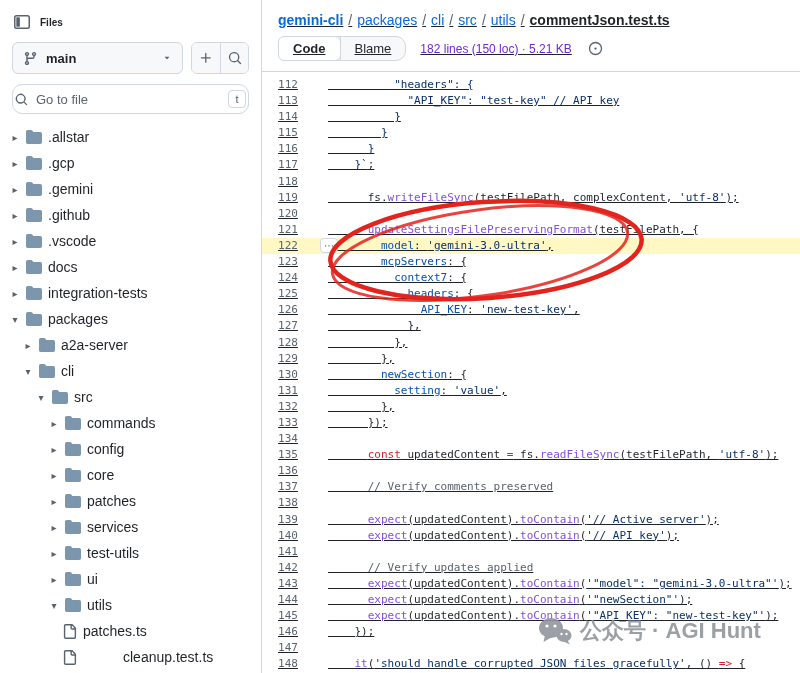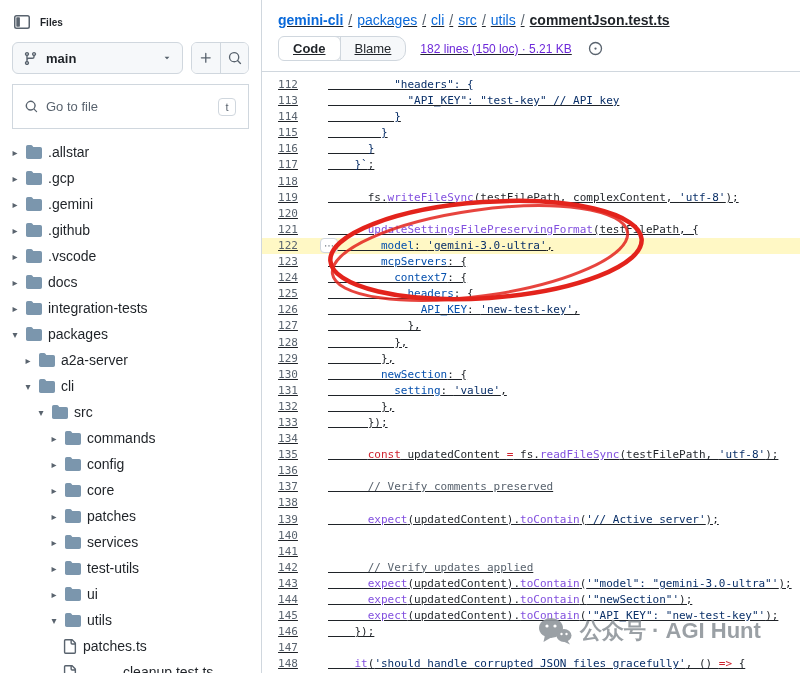--- a/index.html
+++ b/index.html
@@ -18,22 +18,22 @@
   .sb-controls { display: flex; gap: 8px; padding: 2px 12px 0; }
   .branch-btn { flex: 1; display: flex; align-items: center; gap: 8px; height: 32px; padding: 0 10px;
     background: #f6f8fa; border: 1px solid #d0d7de; border-radius: 6px; font-size: 13px; font-weight: 600;
     color: #1f2328; cursor: pointer; }
   .branch-btn .grow { flex: 1; text-align: left; }
   .btn-group { display: flex; border: 1px solid #d0d7de; border-radius: 6px; overflow: hidden; height: 32px; }
   .btn-group button { width: 28px; border: 0; background: #f6f8fa; display: flex; align-items: center;
     justify-content: center; cursor: pointer; }
   .btn-group button + button { border-left: 1px solid #d0d7de; }
   .sb-search { padding: 10px 12px 8px; }
-  .goto { display: flex; align-items: center; gap: 8px; height: 45px; padding: 0 12px;
-    border: 1px solid #d0d7de; border-radius: 0; background: #fff; }
+  .goto { display: flex; align-items: center; gap: 8px; height: 30px; padding: 0 2px;
+    border: 1px solid #d0d7de; border-radius: 10px; background: #fff; }
   .goto .ph { color: #59636e; font-size: 13px; flex: 1; }
   .kbd { width: 18px; height: 18px; border: 1px solid #d0d7de; border-radius: 4px; color: #59636e;
     font-size: 11px; display: flex; align-items: center; justify-content: center; }
   .tree { padding-top: 2px; }
   .trow { display: flex; align-items: center; gap: 6px; height: 26px; font-size: 14px; cursor: pointer; }
   .chev { width: 10px; color: #59636e; font-size: 10px; text-align: center; flex: none; }
   .ticon { display: flex; flex: none; }
   .tlabel { white-space: nowrap; }
 
   
@@ -435,20 +435,21 @@
         </div>
         <div class="crow">
           <span class="gut">138</span>
         </div>
         <div class="crow">
           <span class="gut">139</span>
           <span class="ctext"><span class="tk-f">      expect</span><span class="tk-d">(updatedContent).</span><span class="tk-f">toContain</span><span class="tk-d">(</span><span class="tk-s">'// Active server'</span><span class="tk-d">);</span></span>
         </div>
         <div class="crow">
           <span class="gut">140</span>
+          <span class="ctext"><span class="tk-f">      expect</span><span class="tk-d">(updatedContent).</span><span class="tk-f">toContain</span><span class="tk-d">(</span><span class="tk-s">'// API key'</span><span class="tk-d">);</span></span>
         </div>
         <div class="crow">
           <span class="gut">141</span>
           <span class="ctext"></span>
         </div>
         <div class="crow">
           <span class="gut">142</span>
           <span class="ctext"><span class="tk-c">      // Verify updates applied</span></span>
         </div>
         <div class="crow">

